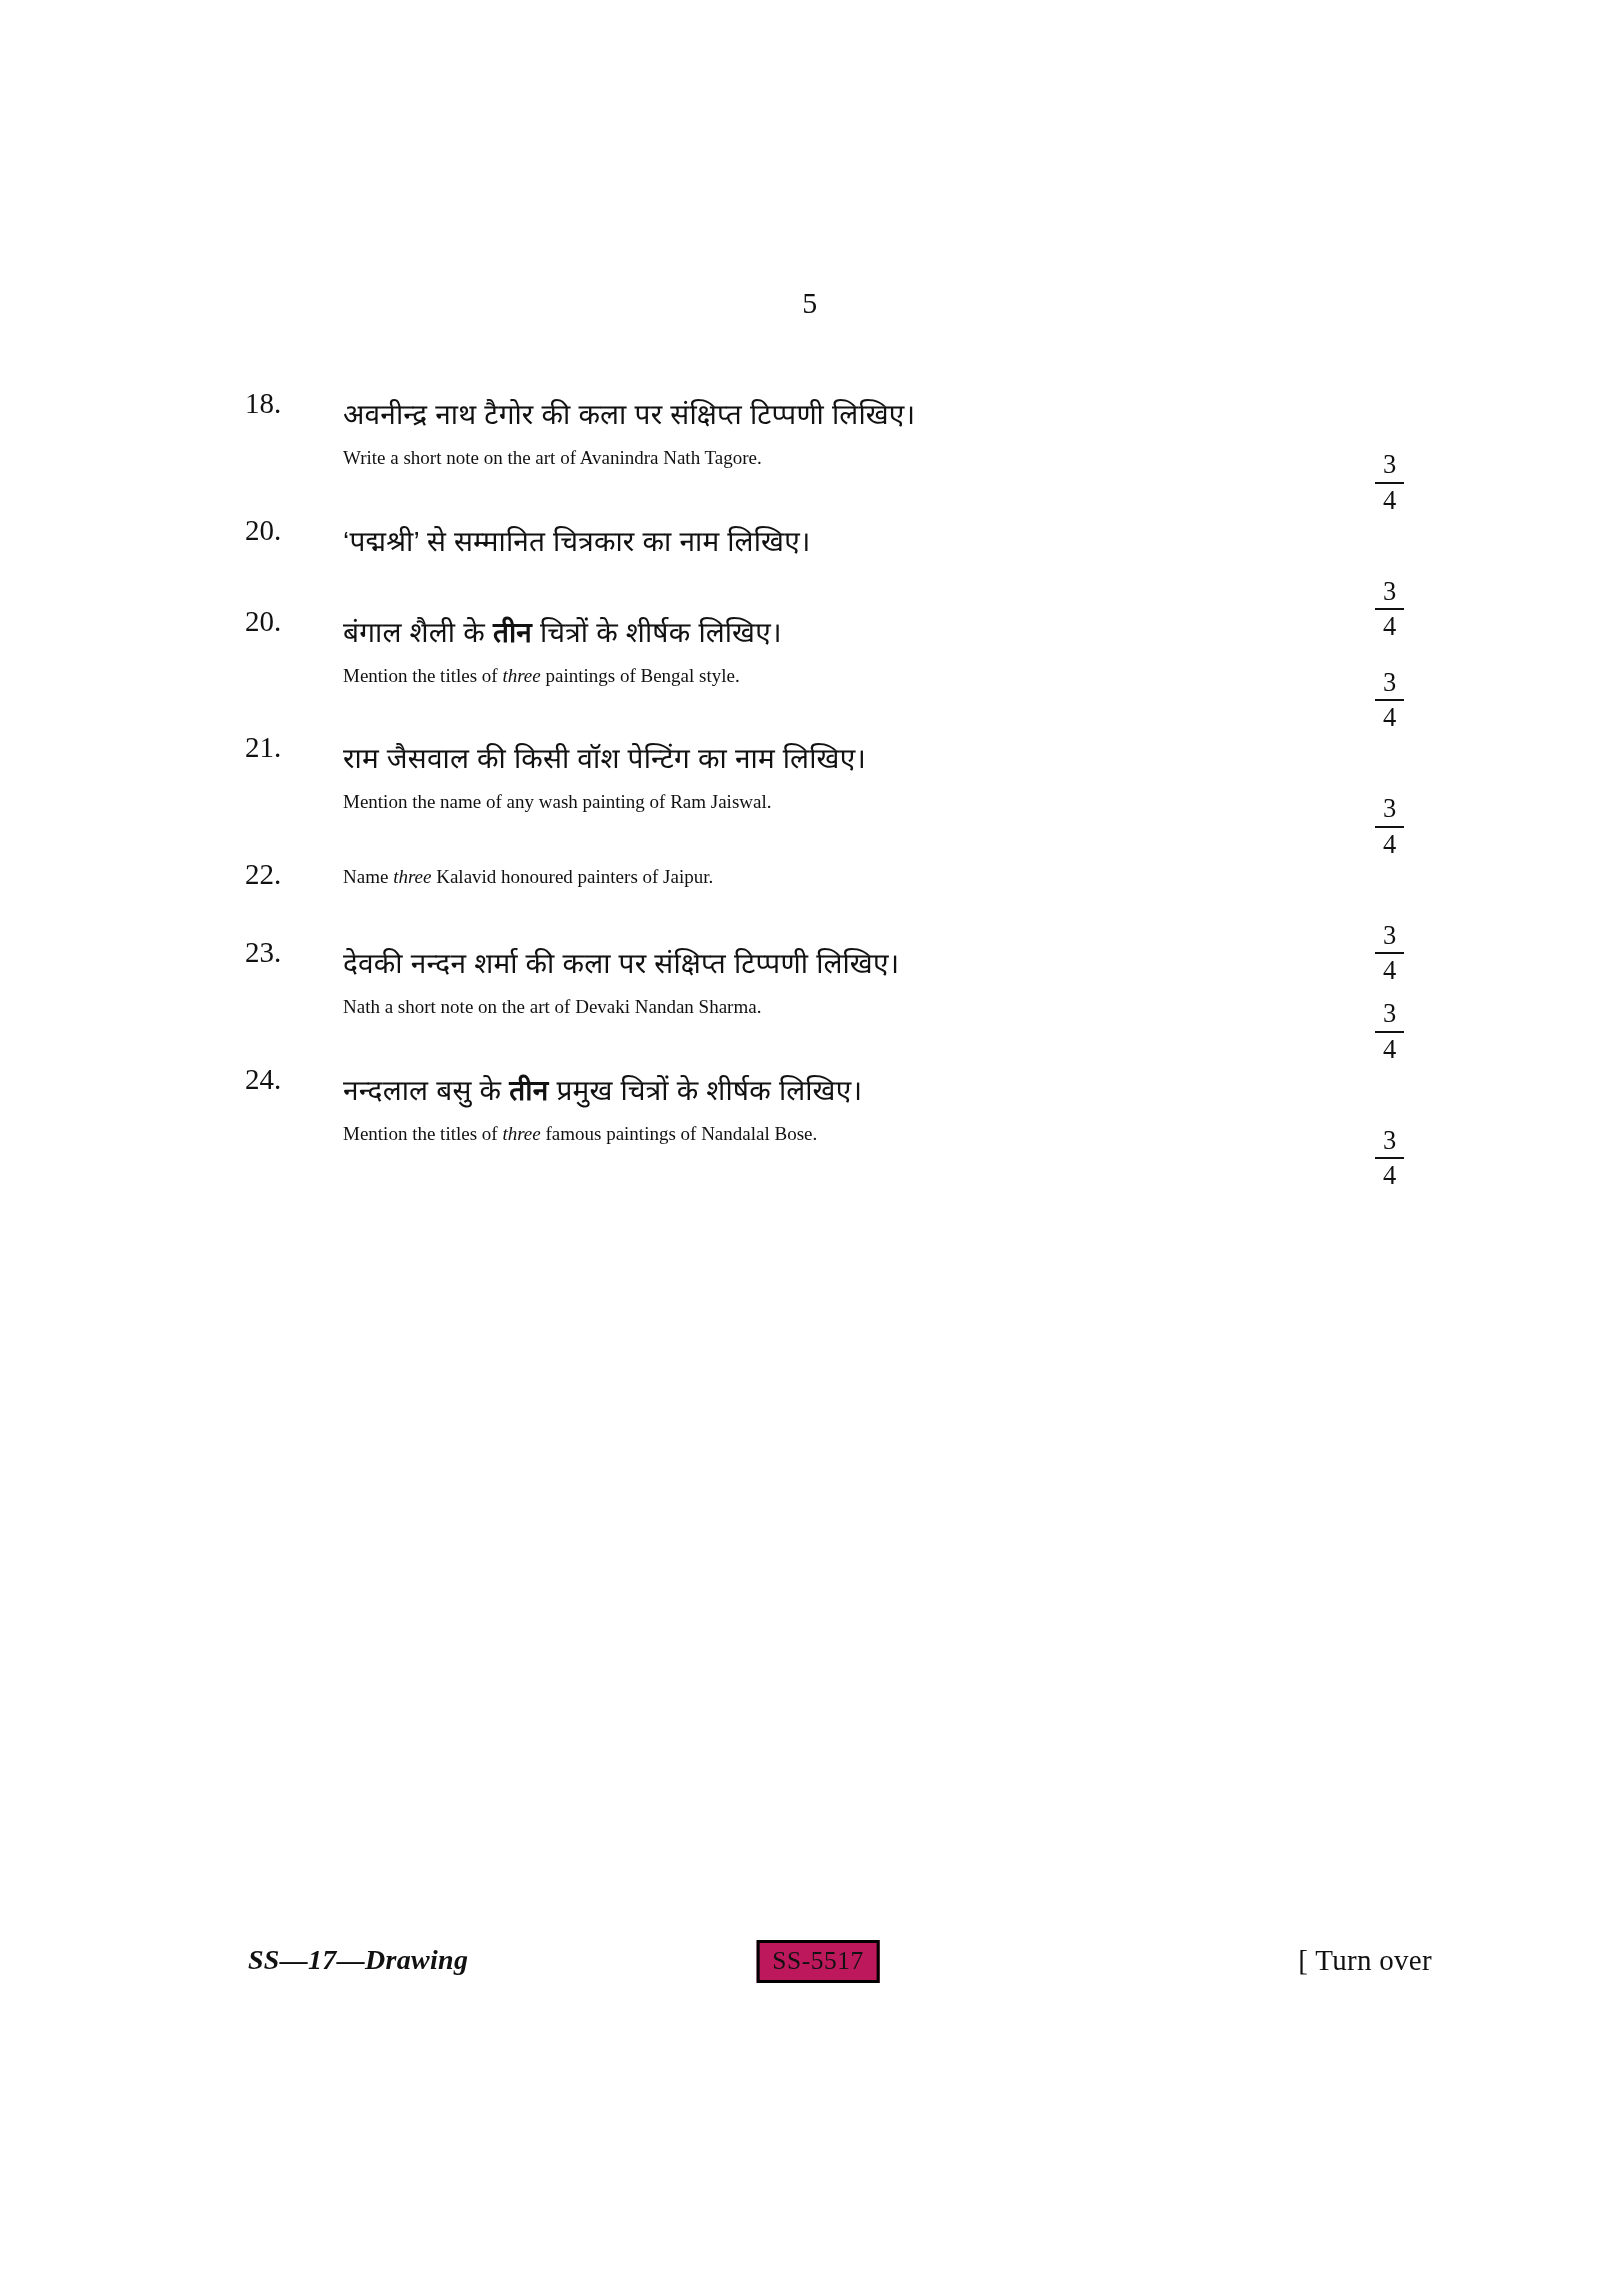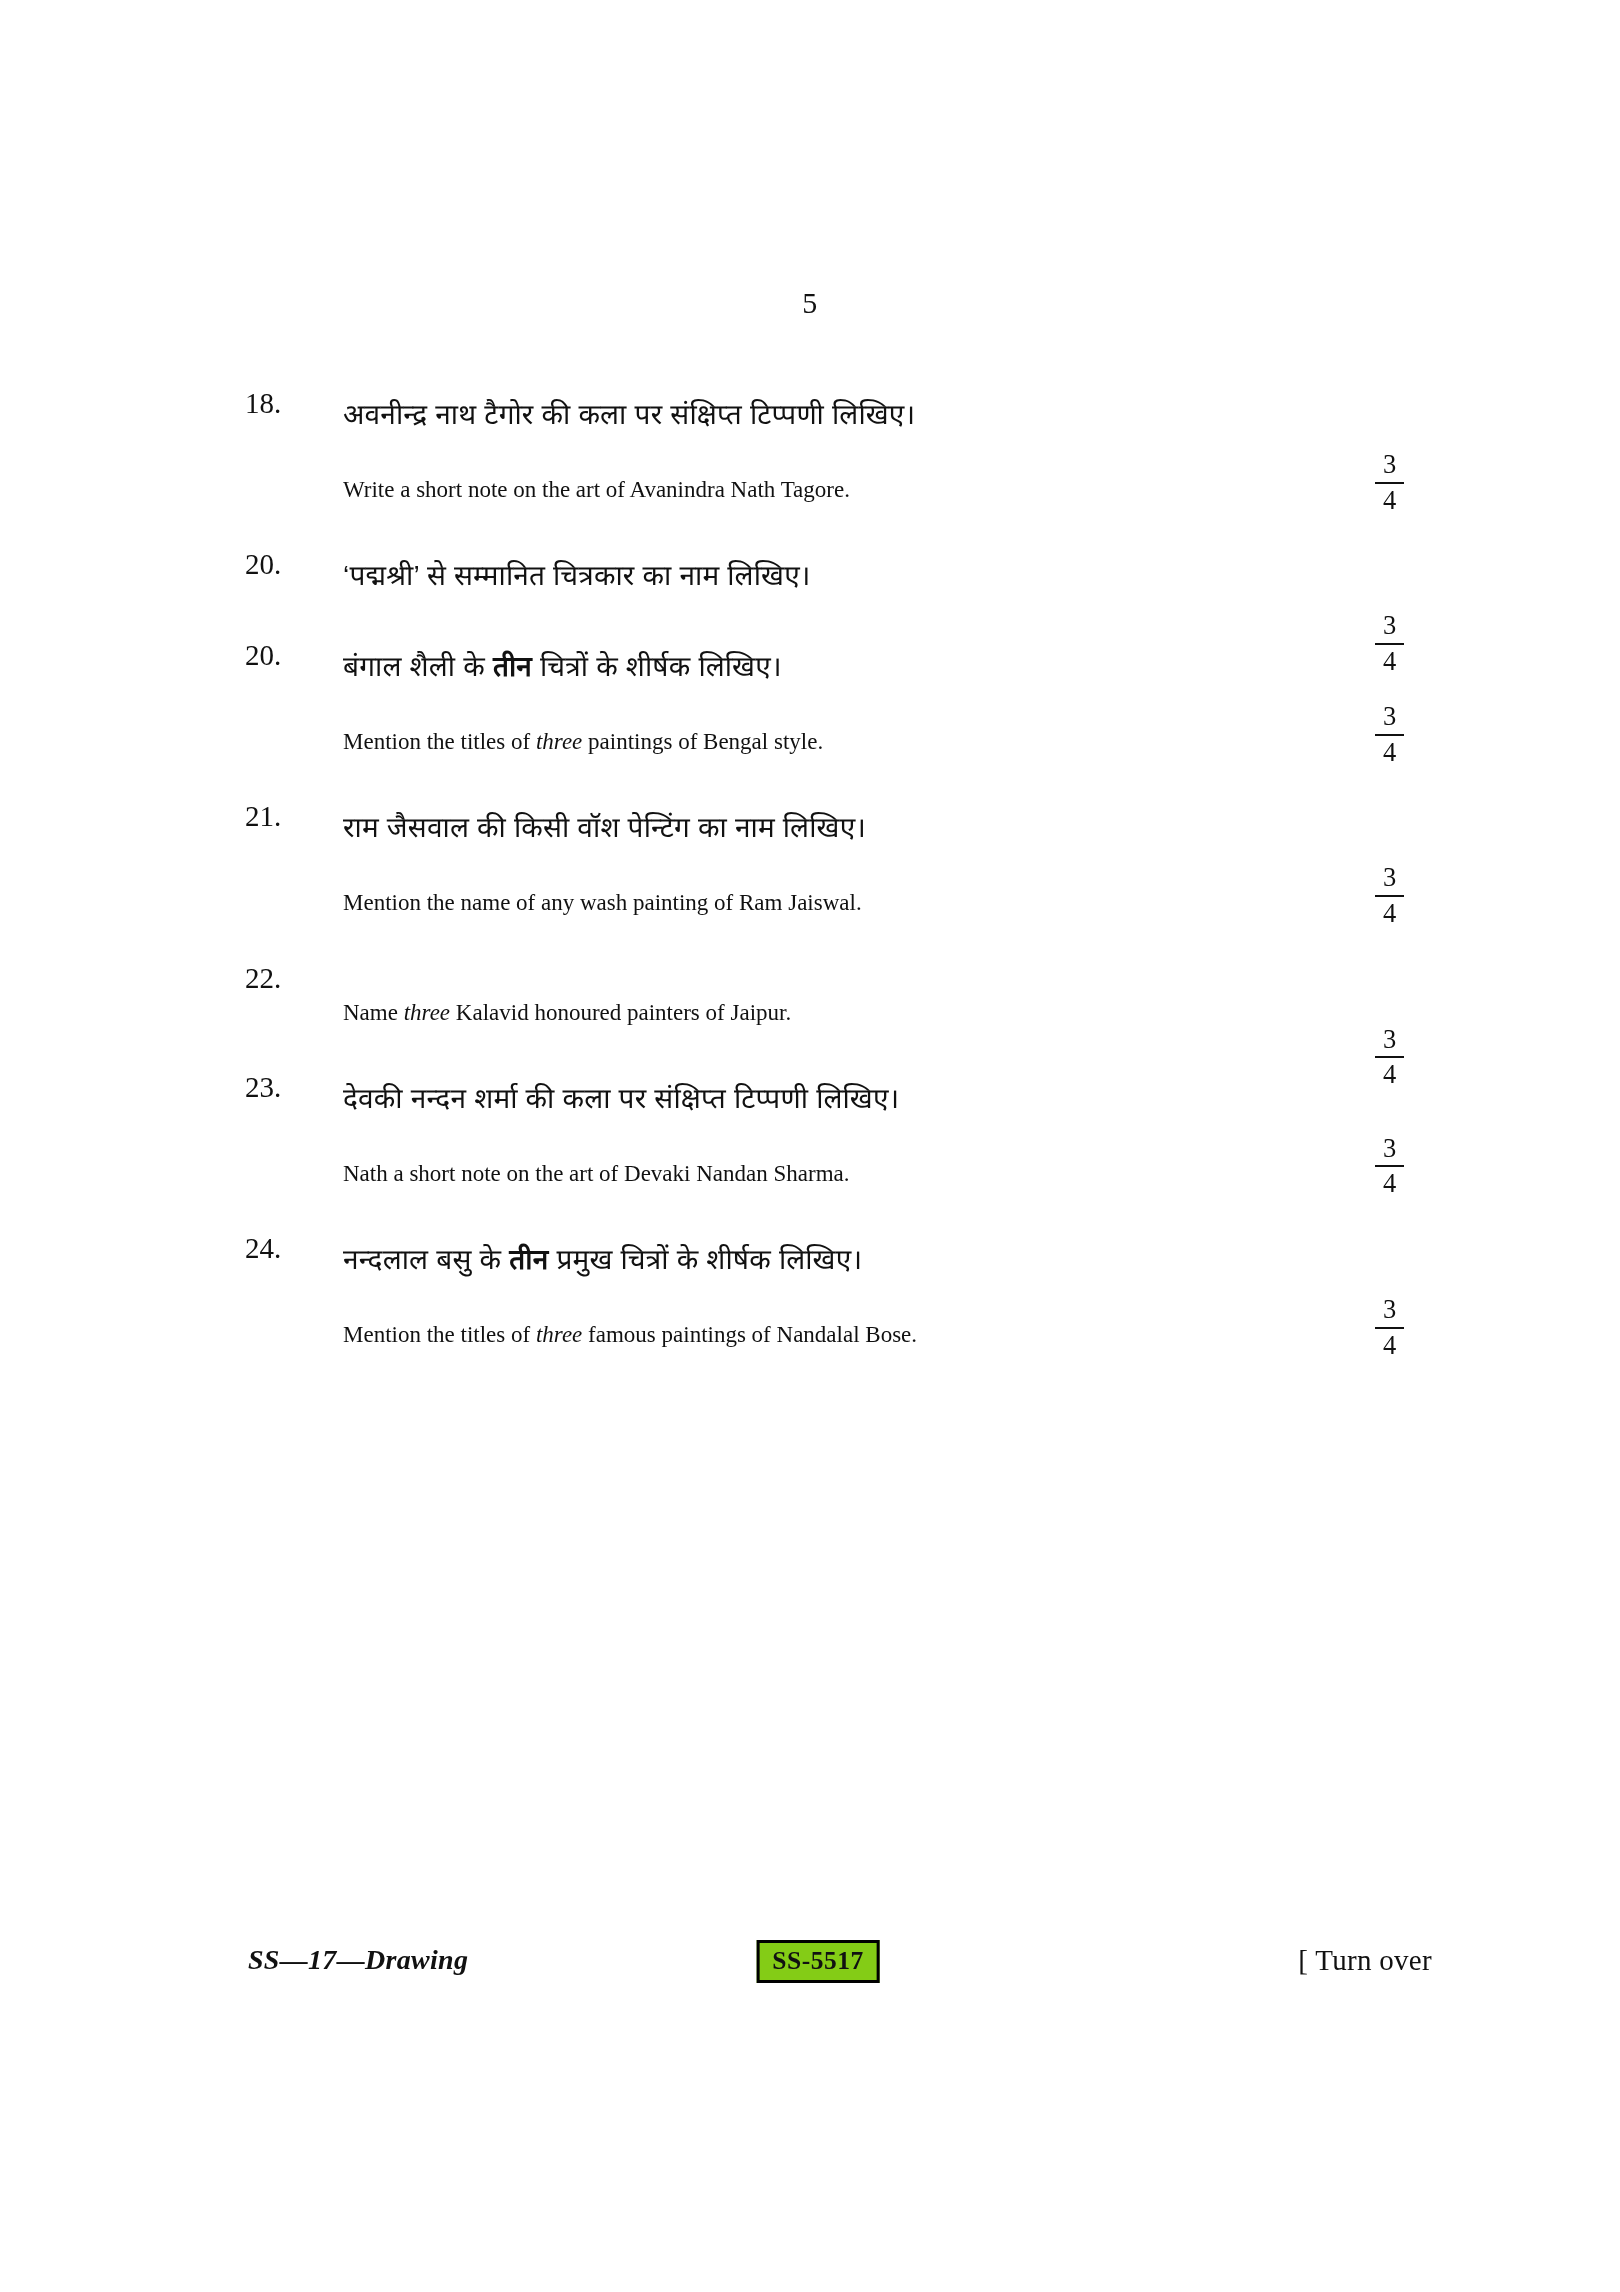--- a/index.html
+++ b/index.html
@@ -64,23 +64,23 @@
     font-family: "Liberation Sans", "DejaVu Sans", sans-serif;
     font-size: 28px;
     line-height: 1.5;
     letter-spacing: 0.2px;
     white-space: nowrap;
     margin-top: 10px;
   }
   .hindi b { font-weight: 700; }
   .english {
     font-family: "Liberation Serif", "DejaVu Serif", serif;
-    font-size: 23px;
+    font-size: 19px;
     line-height: 1.4;
-    margin-top: 38px;
+    margin-top: 9px;
     white-space: nowrap;
   }
   .english i { font-style: italic; }
 
   
   .marks {
     position: absolute;
     right: 201px;
     top: 67px;
     width: 59px;
@@ -116,25 +116,25 @@
     font-size: 28px;
     letter-spacing: 0.3px;
   }
   .footer-code {
     position: absolute;
     left: 50%;
     transform: translateX(-50%);
     top: 3.9px;
     border: 3.9px solid #000000;
     padding: 2.9px 12.7px 4.9px 12.7px;
-    font-weight: 700;
+    font-weight: 400;
     font-size: 25.5px;
     letter-spacing: 0.5px;
     line-height: 1.15;
-    background: #84cc16;
+    background: #be185d;
   }
   .footer-right {
     position: absolute;
     right: 196px;
     top: 7.8px;
     font-size: 29px;
     letter-spacing: 0.3px;
     white-space: nowrap;
   }
 </style>

